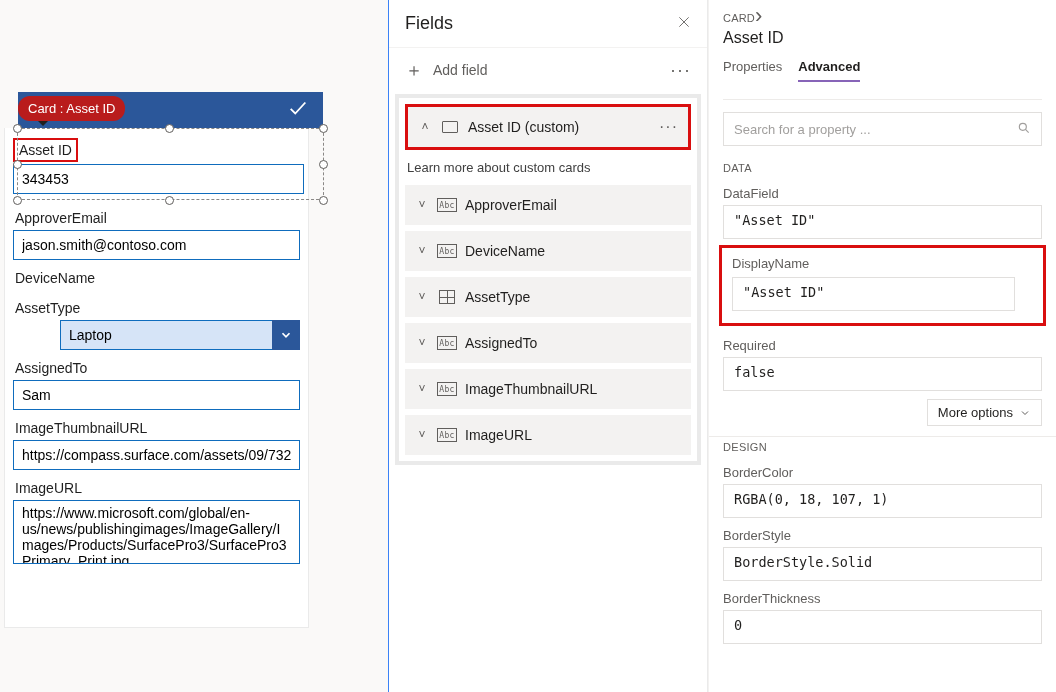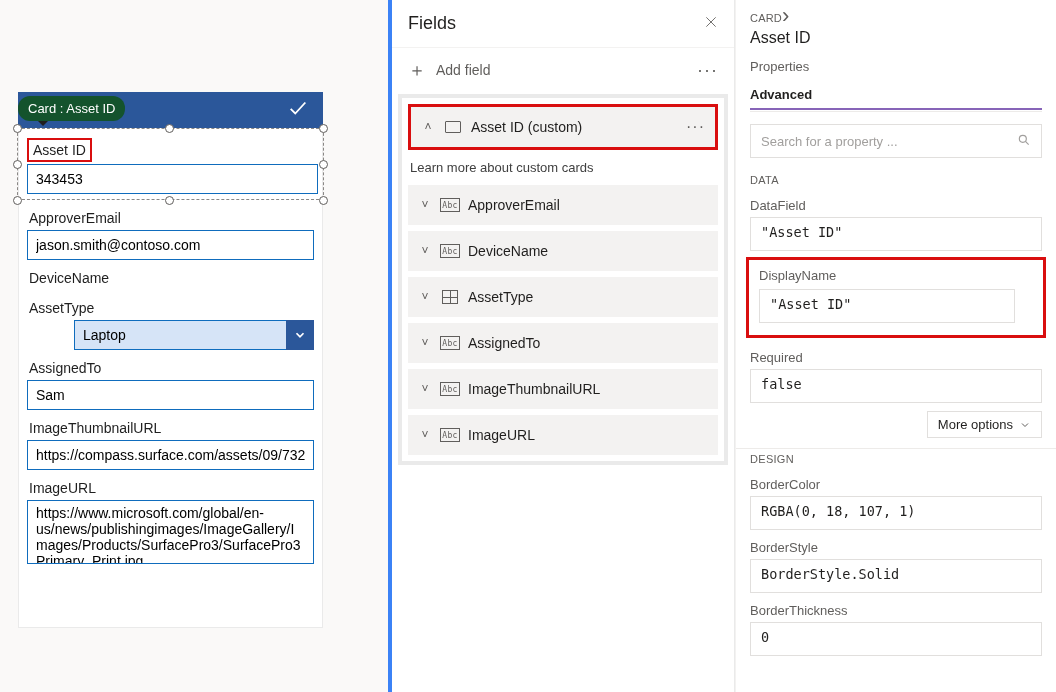--- a/index.html
+++ b/index.html
@@ -9,31 +9,31 @@
   
   .canvas-col { width: 388px; height: 100%; background: #faf9f8; position: relative; }
 
   .canvas-header {
     background: #2b579a; height: 36px; display: flex; align-items: center;
     justify-content: flex-end; padding: 0 14px; position: absolute; left: 18px; top: 92px; width: 305px;
   }
   .check-icon { color: #fff; }
 
   .card-tooltip {
-    position: absolute; left: 18px; top: 96px; background: #14532d; color: #fff;
+    position: absolute; left: 18px; top: 96px; background: #b91c1c; color: #fff;
     font-size: 13px; padding: 5px 10px; border-radius: 12px; z-index: 5;
   }
   .card-tooltip::after {
     content: ""; position: absolute; bottom: -5px; left: 20px;
     border-left: 5px solid transparent; border-right: 5px solid transparent;
     border-top: 5px solid #201f1e;
   }
 
   .form-area {
-    position: absolute; left: 18px; top: 128px; width: 305px; background: #fff;
+    position: absolute; left: 4px; top: 128px; width: 305px; background: #fff;
     border-left: 1px solid #eaeaea; border-right: 1px solid #eaeaea; border-bottom: 1px solid #eaeaea;
     height: 500px; overflow: hidden;
   }
 
   .card-block { padding: 6px 8px 0 8px; }
   .card-label { font-size: 14px; color: #1f1f1f; margin: 4px 0 4px 2px; }
   .card-input {
     width: 100%; border: 1px solid #0f6cbd; height: 30px; padding: 4px 8px;
     font-size: 14px; background: #fff;
   }
@@ -68,21 +68,21 @@
     width: 100%; border: 1px solid #0f6cbd; height: 30px; padding: 4px 8px;
     font-size: 14px; background: #d6e4f7; appearance: none;
   }
   .asset-type-btn {
     position: absolute; right: 0; top: 0; width: 28px; height: 30px;
     background: #2b579a; display: flex; align-items: center; justify-content: center;
     color: #fff;
   }
 
   
-  .fields-col { width: 347px; height: 100%; border-left: 4px solid #3b82f6; border-right: 1px solid #eaeaea; background: #fff; }
+  .fields-col { width: 320px; height: 100%; border-left: 1px solid #3b82f6; border-right: 1px solid #eaeaea; background: #fff; }
   .fields-header { height: 48px; display: flex; align-items: center; justify-content: space-between; padding: 0 16px; border-bottom: 1px solid #f3f2f1; }
   .fields-title { font-size: 18px; color: #201f1e; font-weight: 400; }
   .close-x { font-size: 16px; color: #605e5c; cursor: pointer; }
   .add-row { height: 44px; display: flex; align-items: center; justify-content: space-between; padding: 0 16px; }
   .add-left { display: flex; align-items: center; gap: 10px; color: #605e5c; font-size: 14px; }
   .plus { font-size: 18px; font-weight: 300; color: #605e5c; }
   .ellipsis { color: #605e5c; font-size: 18px; letter-spacing: 1px; line-height: 1; }
 
   .field-group { padding: 2px 6px 16px 6px; }
   .gray-outline { border: 4px solid #eaeaea; padding: 6px; }
@@ -118,21 +118,21 @@
   }
   .ico-grid span {
     position:absolute; top:50%; left:0; right:0; border-top:1px solid #605e5c;
   }
 
   
   .props-col { flex: 1; height: 100%; background: #fff; padding: 0; border-left: 1px solid #f3f2f1; overflow: hidden; }
   .props-top { padding: 10px 14px 0 14px; }
   .card-cap { color: #605e5c; font-size: 11px; letter-spacing: 0.2px; display:flex; align-items:center; }
   .card-name { font-size: 16px; color: #201f1e; padding: 4px 0 12px 0; }
-  .tabs { display: flex; gap: 7px; border-bottom: 1px solid #edebe9; font-size: 13px; padding-bottom: 1px; flex-direction: column;}
+  .tabs { display: flex; gap: 16px; border-bottom: 1px solid #edebe9; font-size: 13px; padding-bottom: 17px;}
   .tab { color: #605e5c; padding-bottom: 6px; cursor: pointer; }
   .tab.active { color: #201f1e; border-bottom: 2px solid #8764b8; font-weight: 600; }
 
   .search-row { padding: 12px 14px; }
   .search-box { display: flex; align-items: center; border: 1px solid #e1dfdd; height: 34px; padding: 0 10px; color: #a19f9d; font-size: 13px; justify-content:space-between;}
   .search-ico { font-size: 14px; color:#a19f9d; }
 
   .section-cap { color: #605e5c; font-size: 11px; padding: 4px 14px; letter-spacing: 0.3px; border-top: 1px solid #edebe9;}
   .section-cap.first { border-top: none; }
 

